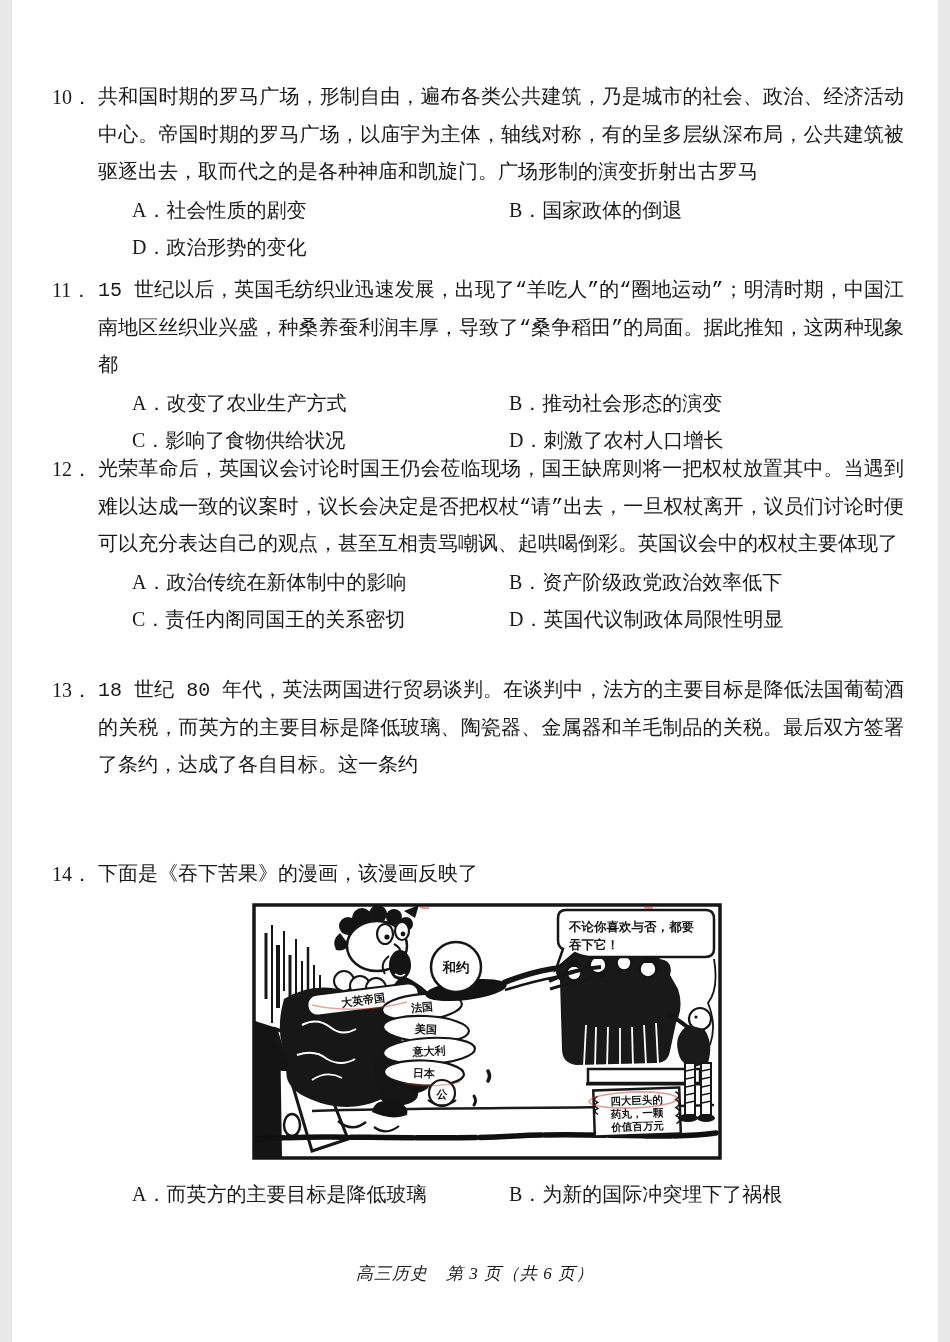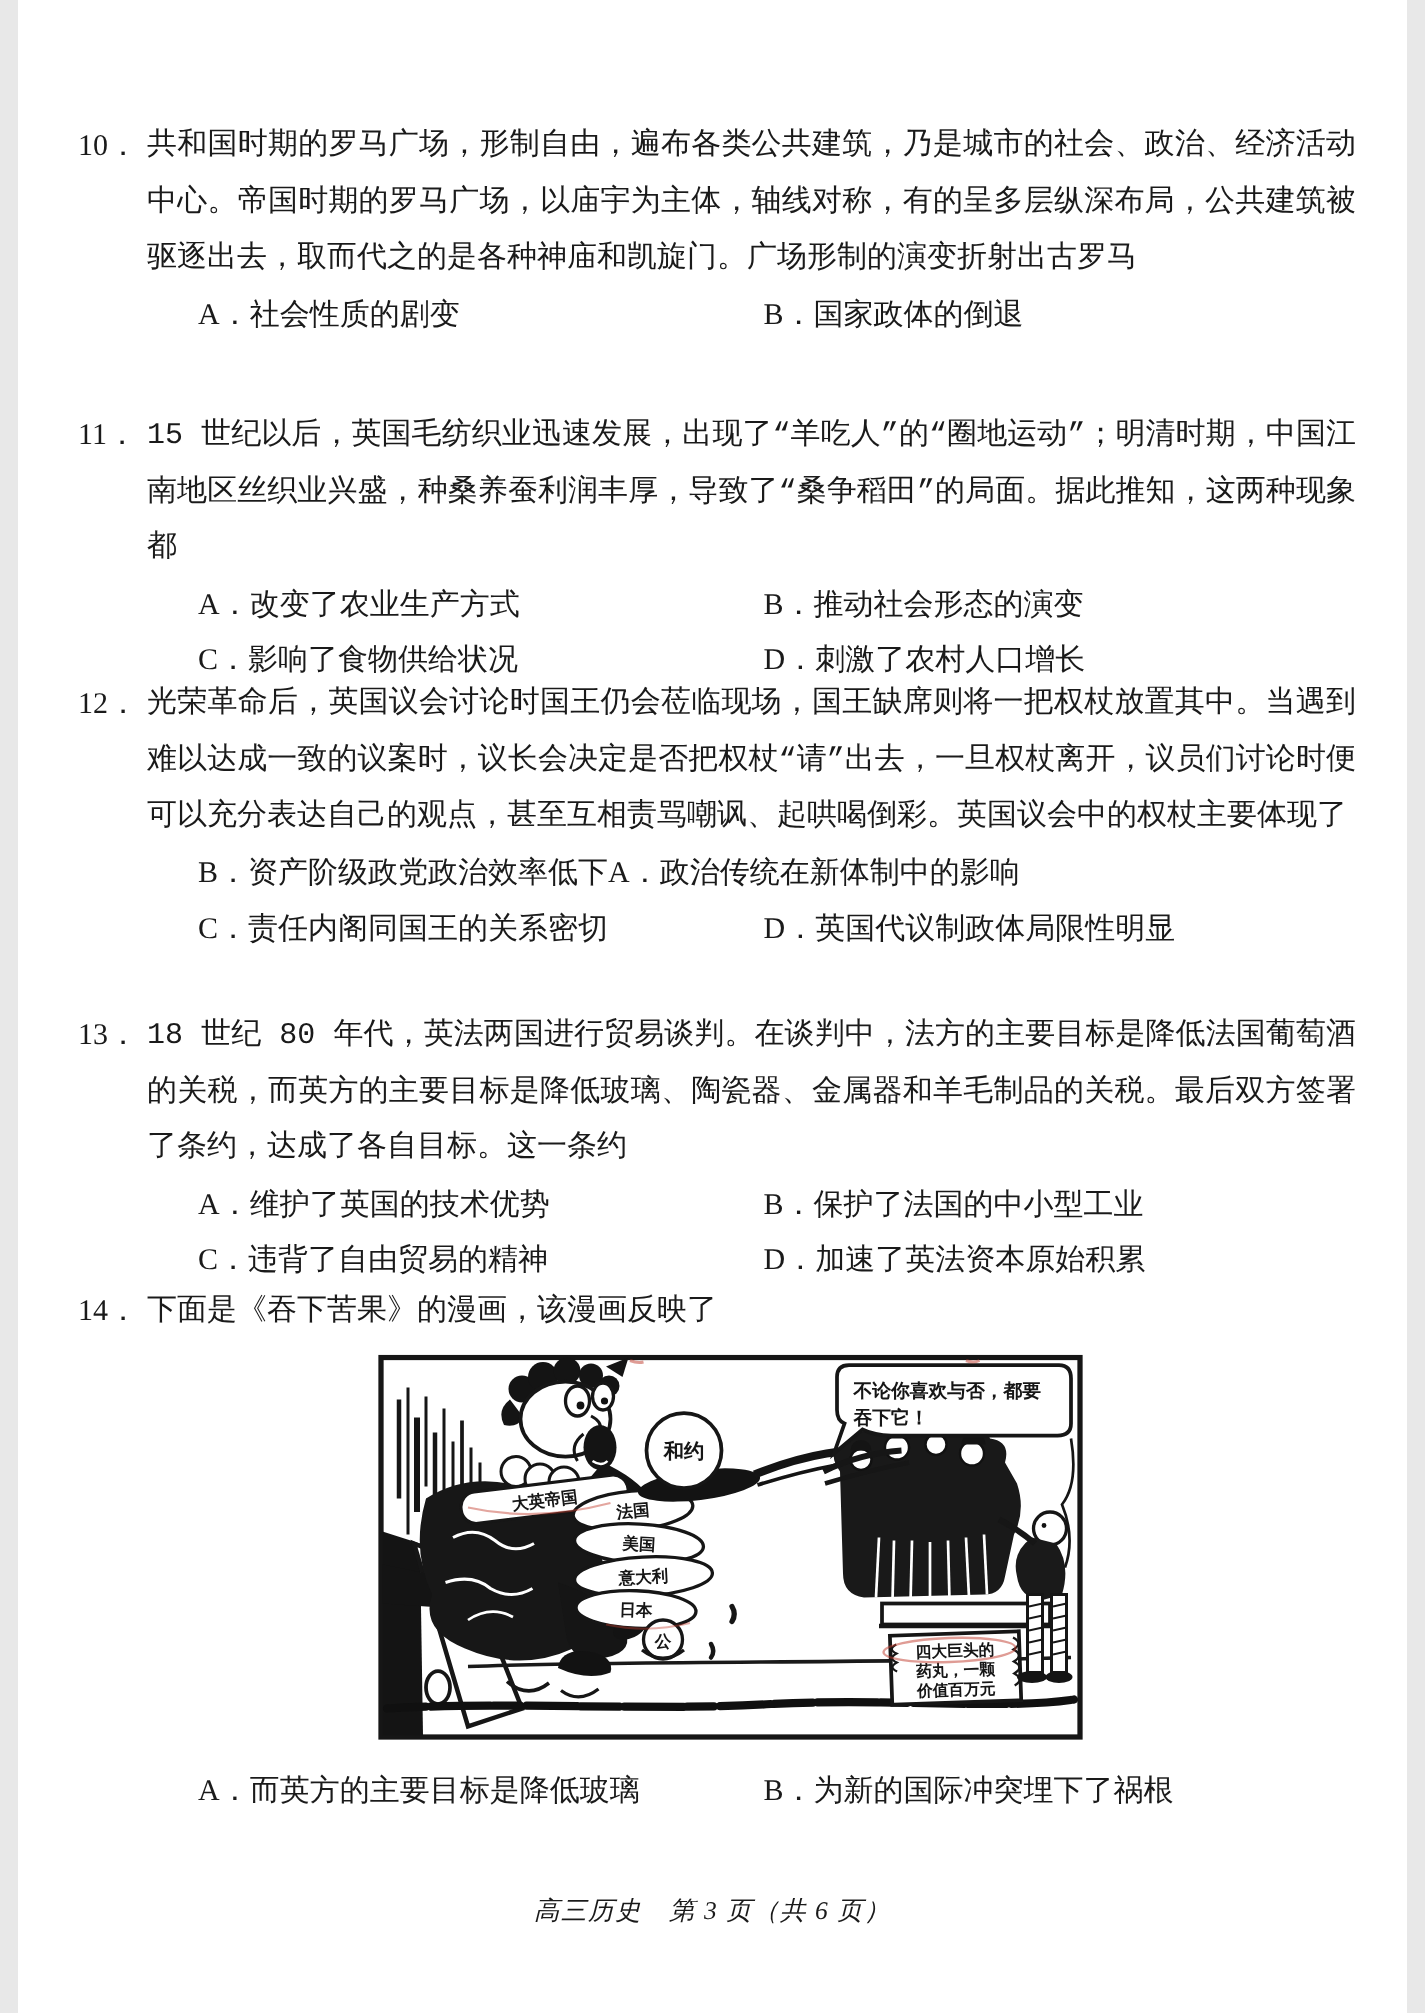--- a/index.html
+++ b/index.html
@@ -34,20 +34,21 @@
 
   <section class="question" style="top:79px">
     <span class="qnum">10．</span>
     <span class="qtext">共和国时期的罗马广场，形制自由，遍布各类公共建筑，乃是城市的社会、政治、经济活动中心。帝国时期的罗马广场，以庙宇为主体，轴线对称，有的呈多层纵深布局，公共建筑被驱逐出去，取而代之的是各种神庙和凯旋门。广场形制的演变折射出古罗马</span>
     <div class="opts">
       <div class="opt-row">
         <span class="opt opt-first"><span>A．</span><span>社会性质的剧变</span></span>
         <span class="opt"><span>B．</span><span>国家政体的倒退</span></span>
       </div>
       <div class="opt-row">
+        <span class="opt"><span>D．</span><span>政治形势的变化</span></span>
       </div>
     </div>
   </section>
 
   <section class="question" style="top:272px">
     <span class="qnum">11．</span>
     <span class="qtext">15 世纪以后，英国毛纺织业迅速发展，出现了“羊吃人”的“圈地运动”；明清时期，中国江南地区丝织业兴盛，种桑养蚕利润丰厚，导致了“桑争稻田”的局面。据此推知，这两种现象都</span>
     <div class="opts">
       <div class="opt-row">
         <span class="opt opt-first"><span>A．</span><span>改变了农业生产方式</span></span>
@@ -58,43 +59,33 @@
         <span class="opt"><span>D．</span><span>刺激了农村人口增长</span></span>
       </div>
     </div>
   </section>
 
   <section class="question" style="top:451px">
     <span class="qnum">12．</span>
     <span class="qtext">光荣革命后，英国议会讨论时国王仍会莅临现场，国王缺席则将一把权杖放置其中。当遇到难以达成一致的议案时，议长会决定是否把权杖“请”出去，一旦权杖离开，议员们讨论时便可以充分表达自己的观点，甚至互相责骂嘲讽、起哄喝倒彩。英国议会中的权杖主要体现了</span>
     <div class="opts">
       <div class="opt-row">
+        <span class="opt opt-first"><span>A．</span><span>政治传统在新体制中的影响</span></span>
         <span class="opt"><span>B．</span><span>资产阶级政党政治效率低下</span></span>
-        <span class="opt opt-first"><span>A．</span><span>政治传统在新体制中的影响</span></span>
       </div>
       <div class="opt-row">
         <span class="opt opt-first"><span>C．</span><span>责任内阁同国王的关系密切</span></span>
         <span class="opt"><span>D．</span><span>英国代议制政体局限性明显</span></span>
       </div>
     </div>
   </section>
 
   <section class="question" style="top:672px">
     <span class="qnum">13．</span>
     <span class="qtext">18 世纪 80 年代，英法两国进行贸易谈判。在谈判中，法方的主要目标是降低法国葡萄酒的关税，而英方的主要目标是降低玻璃、陶瓷器、金属器和羊毛制品的关税。最后双方签署了条约，达成了各自目标。这一条约</span>
-    <div class="opts">
-      <div class="opt-row">
-        <span class="opt opt-first"><span>A．</span><span>维护了英国的技术优势</span></span>
-        <span class="opt"><span>B．</span><span>保护了法国的中小型工业</span></span>
-      </div>
-      <div class="opt-row">
-        <span class="opt opt-first"><span>C．</span><span>违背了自由贸易的精神</span></span>
-        <span class="opt"><span>D．</span><span>加速了英法资本原始积累</span></span>
-      </div>
-    </div>
   </section>
 
   <section class="question" style="top:856px">
     <span class="qnum">14．</span>
     <span class="qtext">下面是《吞下苦果》的漫画，该漫画反映了</span>
   </section>
 
   <div class="cartoon-wrap">
     <svg viewBox="0 0 470 257" width="470" height="257">
 

